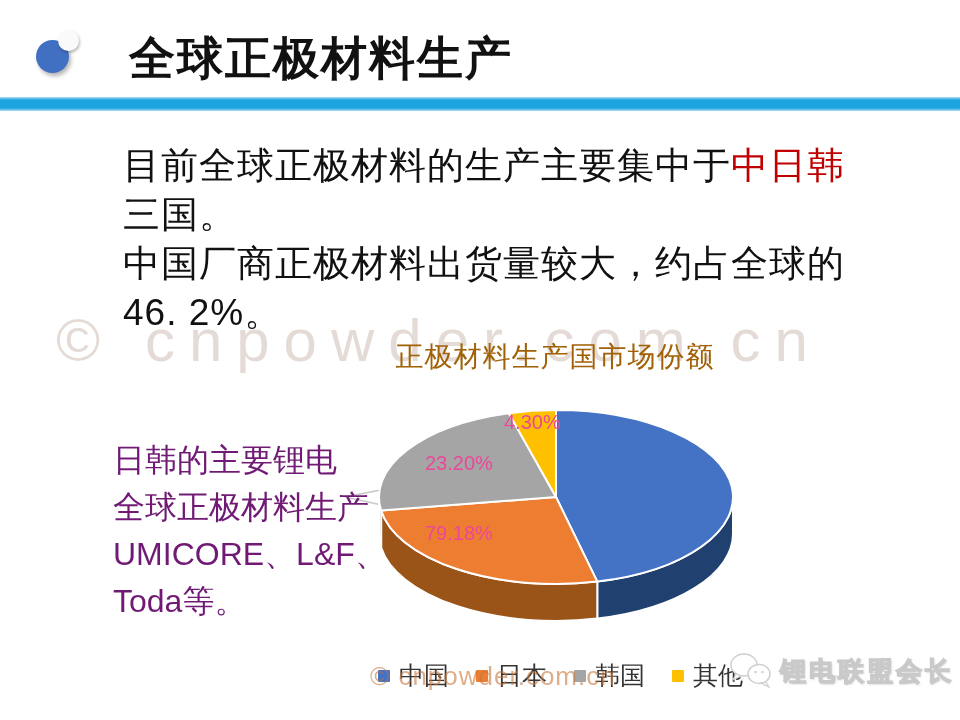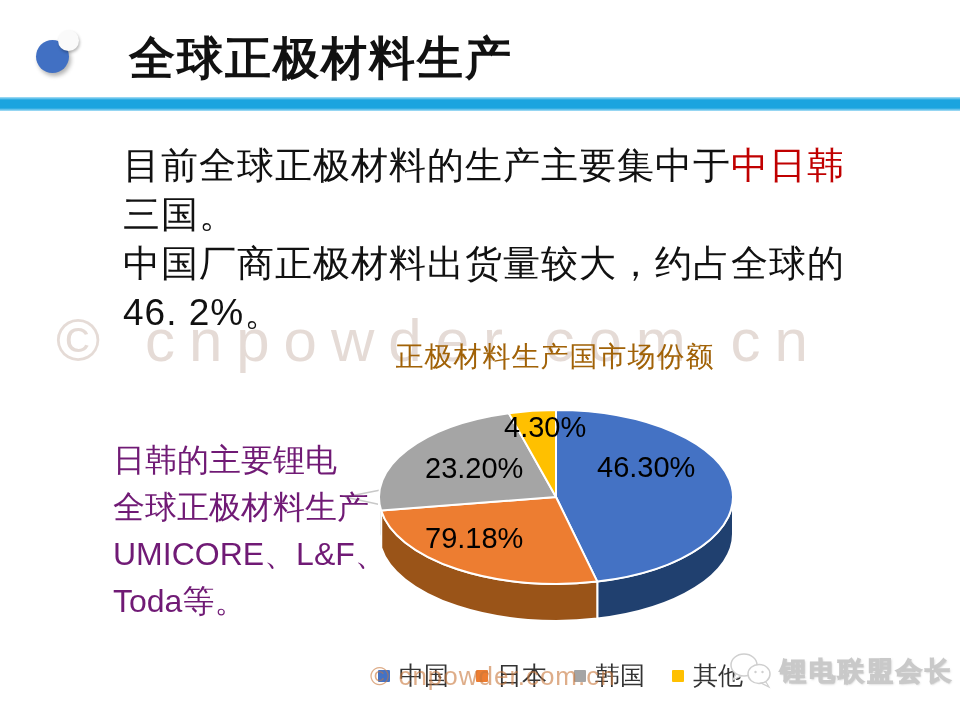--- a/index.html
+++ b/index.html
@@ -24,21 +24,21 @@
   .hl{font-weight:400;margin-top:39px;}
   
   .wm-center{position:absolute;left:56px;top:306px;width:920px;font-size:60px;
     letter-spacing:14px;color:rgba(186,160,148,.38);white-space:nowrap;z-index:1;}
   .wm-legend{position:absolute;left:370px;top:661px;font-size:26px;letter-spacing:1px;
     color:rgba(200,118,58,.6);white-space:nowrap;z-index:6;}
   
   .chart-title{position:absolute;left:330px;top:338px;width:450px;text-align:center;
     font-size:28px;color:#a16207;z-index:2;letter-spacing:1px;}
   .pie-svg{position:absolute;left:0;top:0;width:960px;height:720px;z-index:2;pointer-events:none;}
-  .plabel{position:absolute;z-index:3;font-size:29px;color:#000000;white-space:nowrap;}
+  .plabel{position:absolute;z-index:3;font-size:20px;color:#ec4899;white-space:nowrap;}
   .pl0{left:597px;top:451px;}
   .pl1{left:425px;top:522px;}
   .pl2{left:425px;top:452px;}
   .pl3{left:504px;top:411px;}
   
   .callout-text{position:absolute;left:113px;top:437px;width:280px;
     font-size:32px;line-height:47px;color:#701a75;z-index:3;white-space:nowrap;}
   
   .legend{position:absolute;left:378px;top:659px;display:flex;gap:27px;z-index:5;}
   .legend-item{display:flex;align-items:center;gap:9px;}
@@ -76,21 +76,20 @@
     <polyline points="401,486 345,497 400,509" fill="none" stroke="#c8c8c8" stroke-width="1.5"></polyline>
   <path d="M733.00,497.00 A177,87 0 0 1 597.28,581.60 L597.28,618.60 A177,87 0 0 0 733.00,534.00 Z" fill="#20406F" stroke="#ffffff" stroke-width="2" stroke-linejoin="round"></path>
       <path d="M597.28,581.60 A177,87 0 0 1 381.13,510.46 L381.13,547.46 A177,87 0 0 0 597.28,618.60 Z" fill="#9A5418" stroke="#ffffff" stroke-width="2" stroke-linejoin="round"></path>
       <path d="M381.13,510.46 A177,87 0 0 1 379.00,497.00 L379.00,534.00 A177,87 0 0 0 381.13,547.46 Z" fill="#6F6F6F" stroke="#ffffff" stroke-width="2" stroke-linejoin="round"></path>
       <path d="M556,497 L556.00,410.00 A177,87 0 0 1 597.28,581.60 Z" fill="#4472C4" stroke="#ffffff" stroke-width="2" stroke-linejoin="round"></path>
       <path d="M556,497 L597.28,581.60 A177,87 0 0 1 381.13,510.46 Z" fill="#ED7D31" stroke="#ffffff" stroke-width="2" stroke-linejoin="round"></path>
       <path d="M556,497 L381.13,510.46 A177,87 0 0 1 508.80,413.15 Z" fill="#A5A5A5" stroke="#ffffff" stroke-width="2" stroke-linejoin="round"></path>
       <path d="M556,497 L508.80,413.15 A177,87 0 0 1 556.00,410.00 Z" fill="#FFC000" stroke="#ffffff" stroke-width="2" stroke-linejoin="round"></path>
     </svg>
 
-  <div class="plabel pl0">46.30%</div>
   <div class="plabel pl1">79.18%</div>
   <div class="plabel pl2">23.20%</div>
   <div class="plabel pl3">4.30%</div>
 
   <div class="callout-text">
     <div>日韩的主要锂电</div>
     <div>全球正极材料生产</div>
     <div>UMICORE、L&amp;F、</div>
     <div>Toda等。</div>
   </div>

